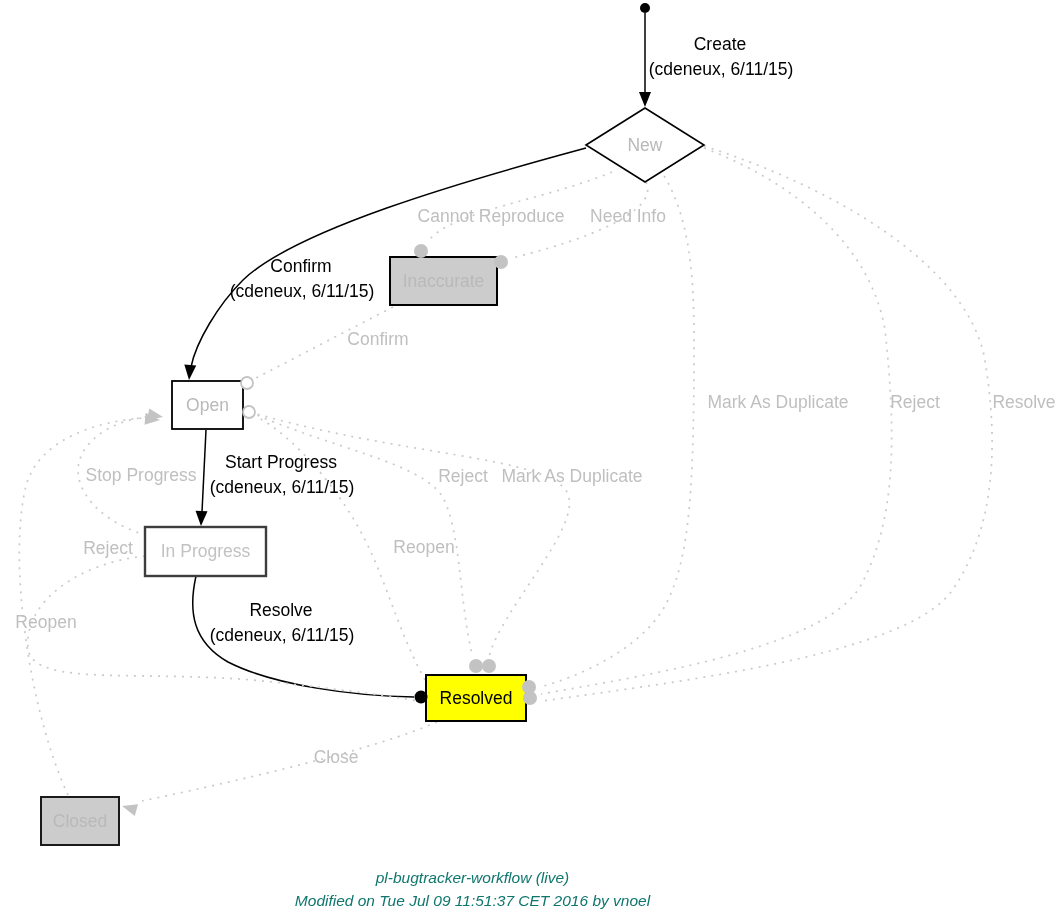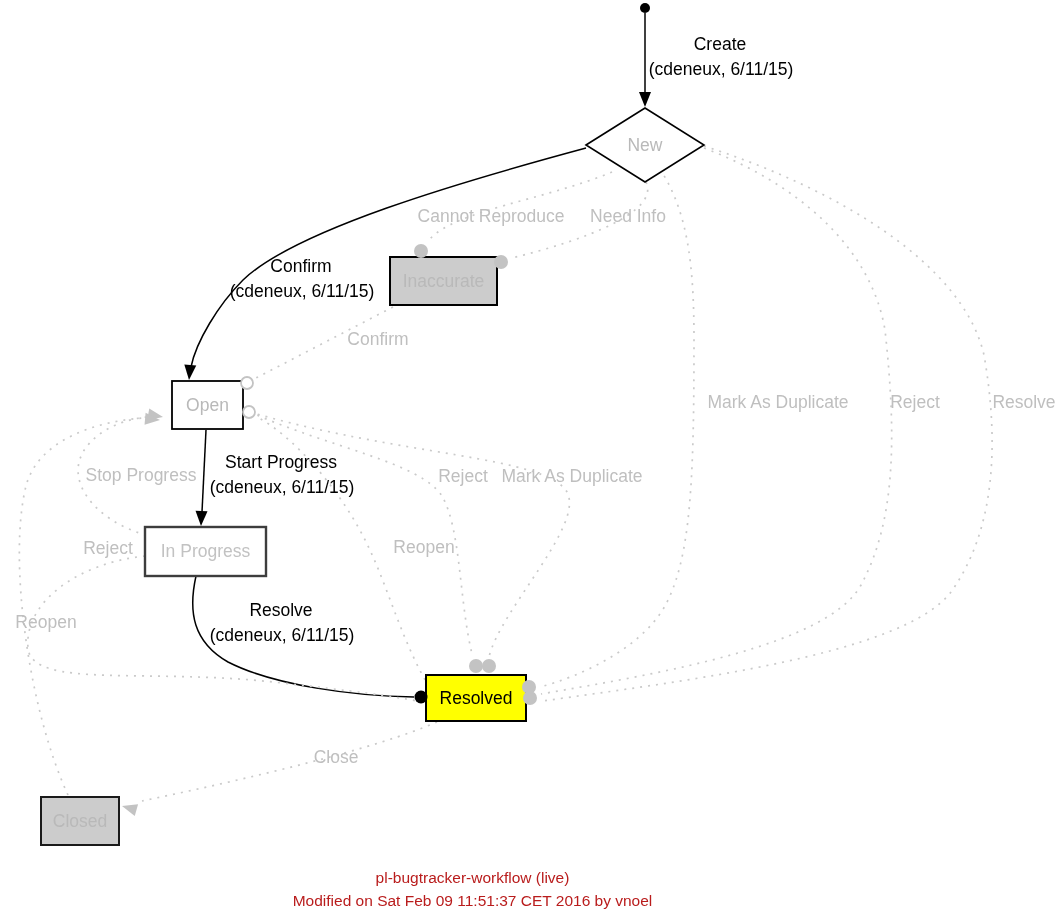--- a/index.html
+++ b/index.html
@@ -8,22 +8,23 @@
     width:1061px;height:923px;
     background:#ffffff;
     font-family:"Liberation Sans", sans-serif;
     overflow:hidden;
   }
   svg{position:absolute;left:0;top:0;}
   #footer{
     position:absolute;left:0;top:866px;width:945px;
     text-align:center;
     font-family:"Liberation Sans", sans-serif;
+    font-style:italic;
     font-size:15.5px;
-    color:#b91c1c;
+    color:#0f766e;
     line-height:23px;
   }
 </style>
 </head>
 <body>
 
 <div id="stage">
   <svg id="canvas" width="1061" height="923" viewBox="0 0 1061 923">
       <g>
         <path d="M645,13 L645,93" fill="none" stroke="#000000" stroke-width="1.5" stroke-dasharray="none"></path>
@@ -109,15 +110,15 @@
         <text x="572" y="477" fill="#bfbfbf" text-anchor="middle" dominant-baseline="middle" font-size="17.5px">Mark As Duplicate</text>
         <text x="141" y="476" fill="#bfbfbf" text-anchor="middle" dominant-baseline="middle" font-size="17.5px">Stop Progress</text>
         <text x="46" y="623" fill="#bfbfbf" text-anchor="middle" dominant-baseline="middle" font-size="17.5px">Reopen</text>
         <text x="108" y="549" fill="#bfbfbf" text-anchor="middle" dominant-baseline="middle" font-size="17.5px">Reject</text>
         <text x="424" y="548" fill="#bfbfbf" text-anchor="middle" dominant-baseline="middle" font-size="17.5px">Reopen</text>
         <text x="336" y="758" fill="#bfbfbf" text-anchor="middle" dominant-baseline="middle" font-size="17.5px">Close</text>
       </g>
     </svg>
   <div id="footer">
     <div>pl-bugtracker-workflow (live)</div>
-    <div>Modified on Sat Feb 09 11:51:37 CET 2016 by vnoel</div>
+    <div>Modified on Tue Jul 09 11:51:37 CET 2016 by vnoel</div>
   </div>
 </div>
 
 </body></html>

